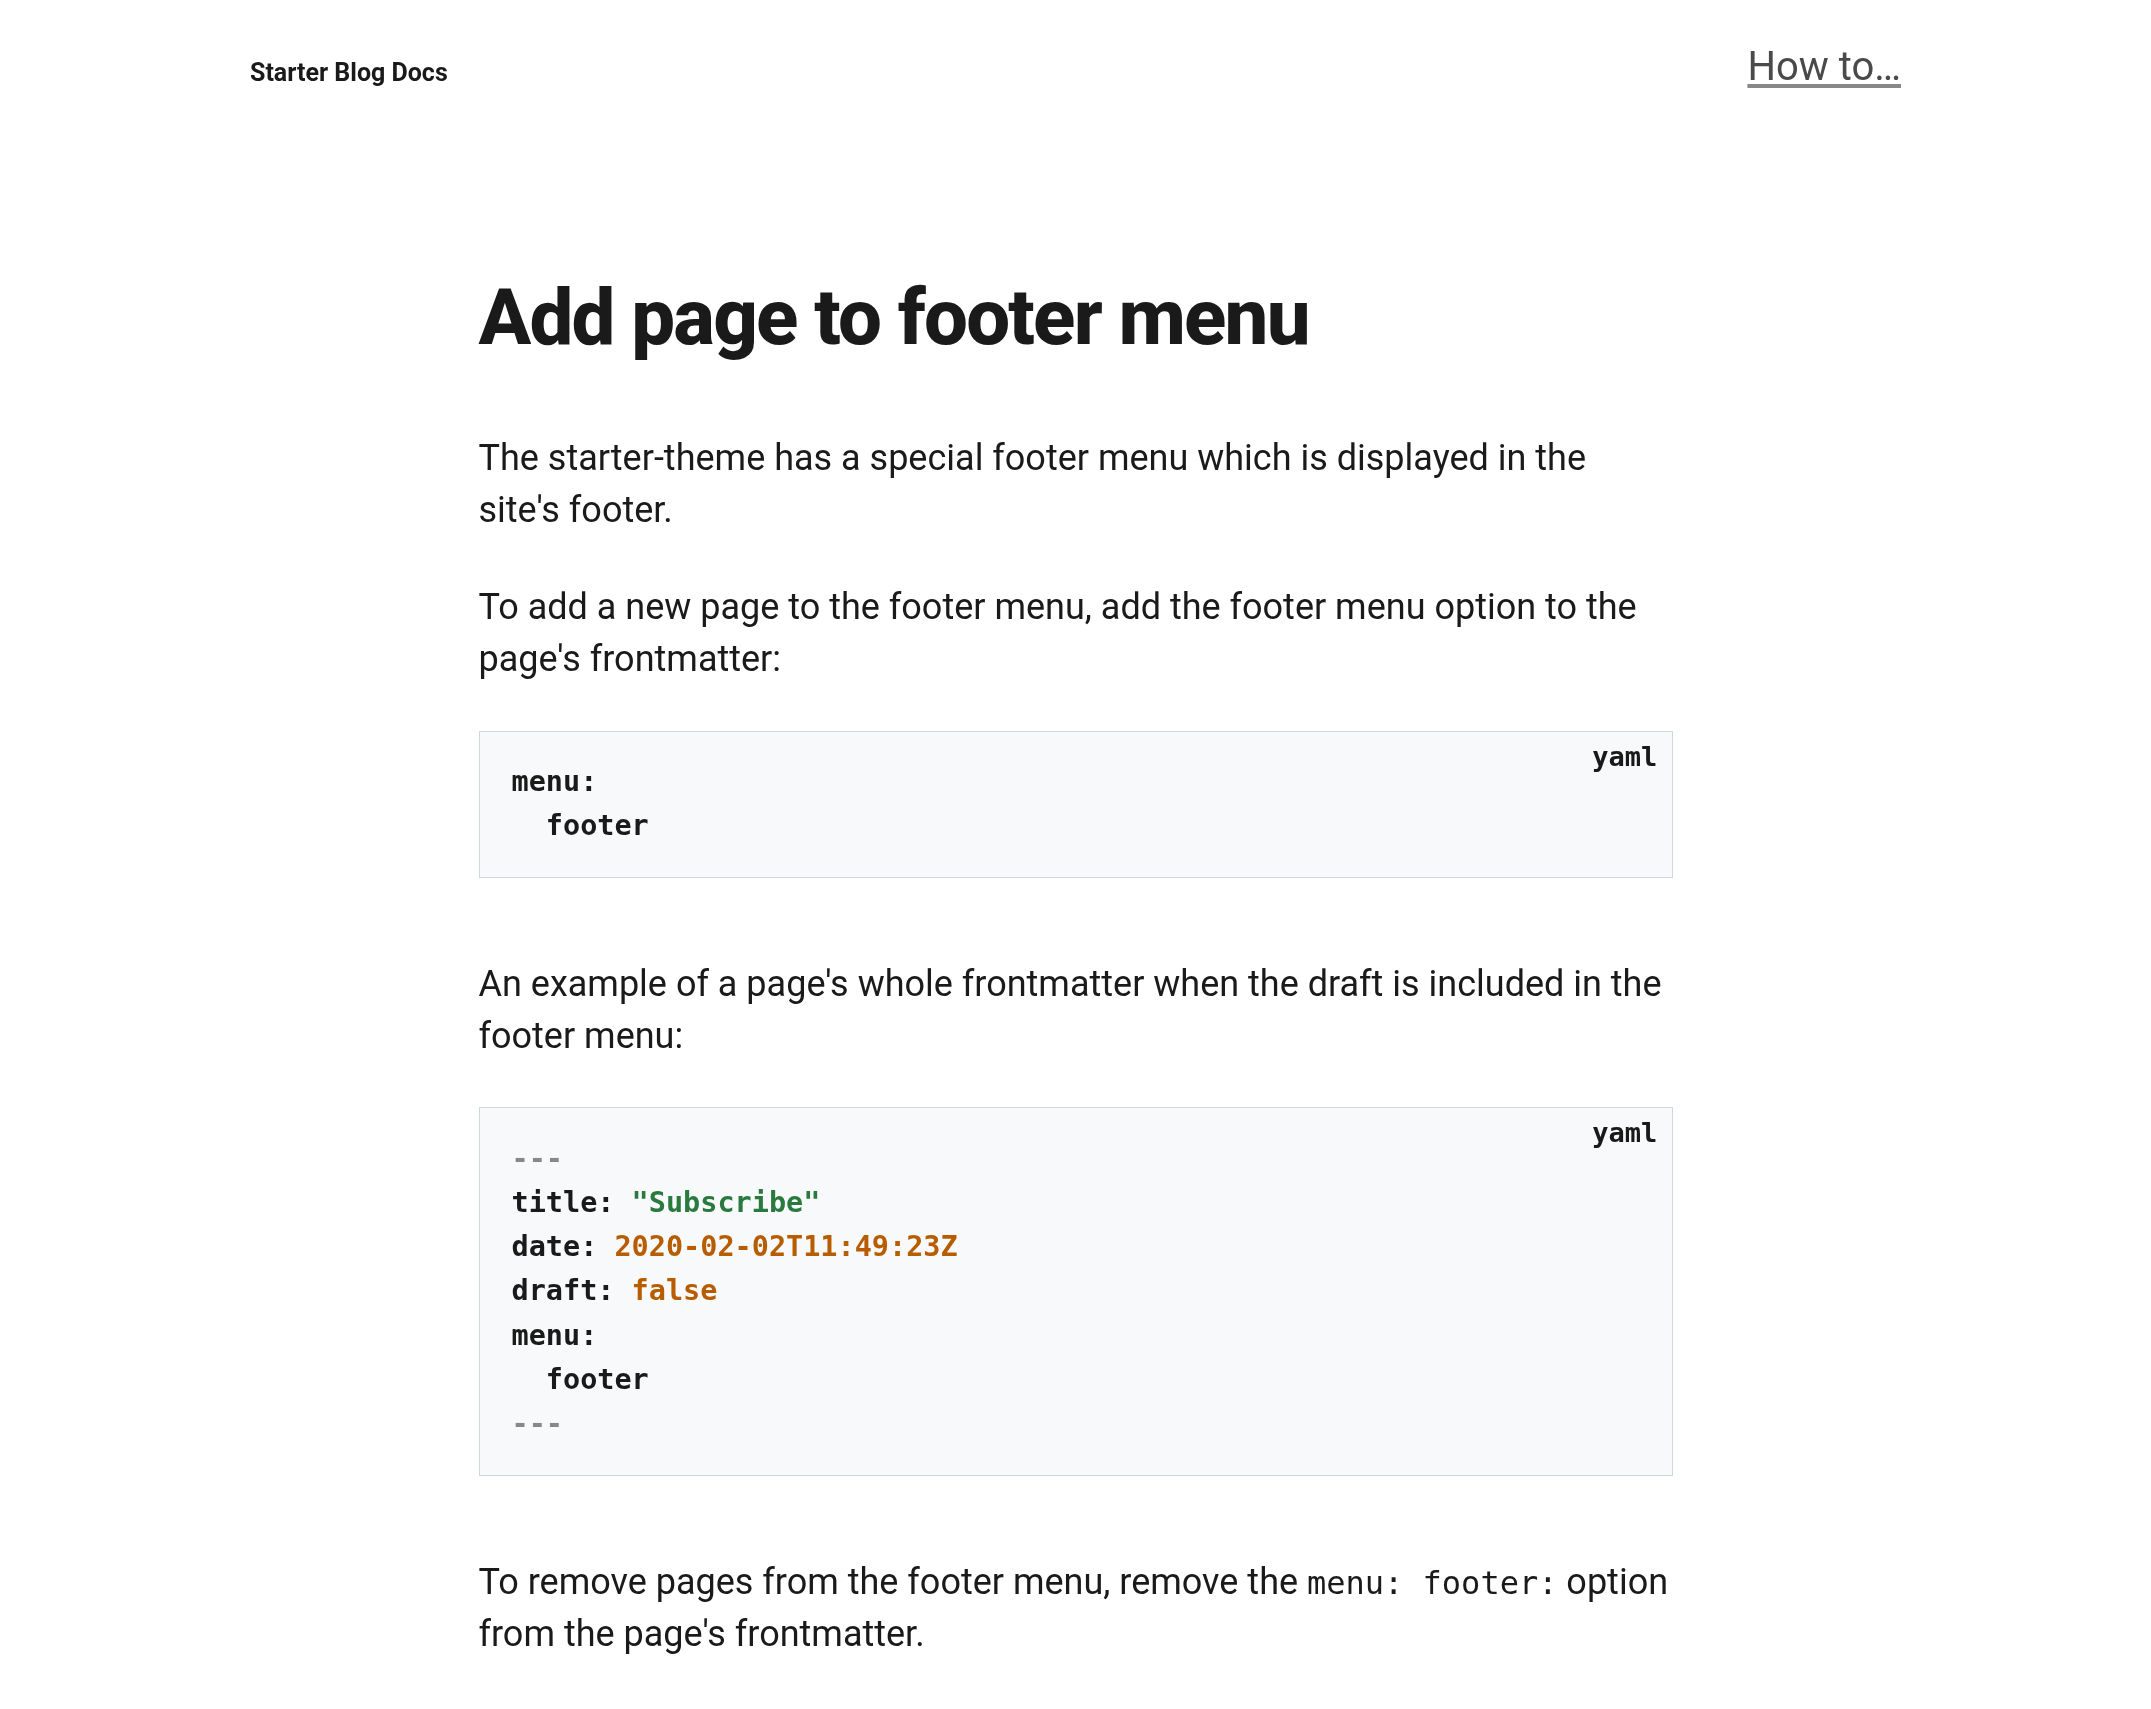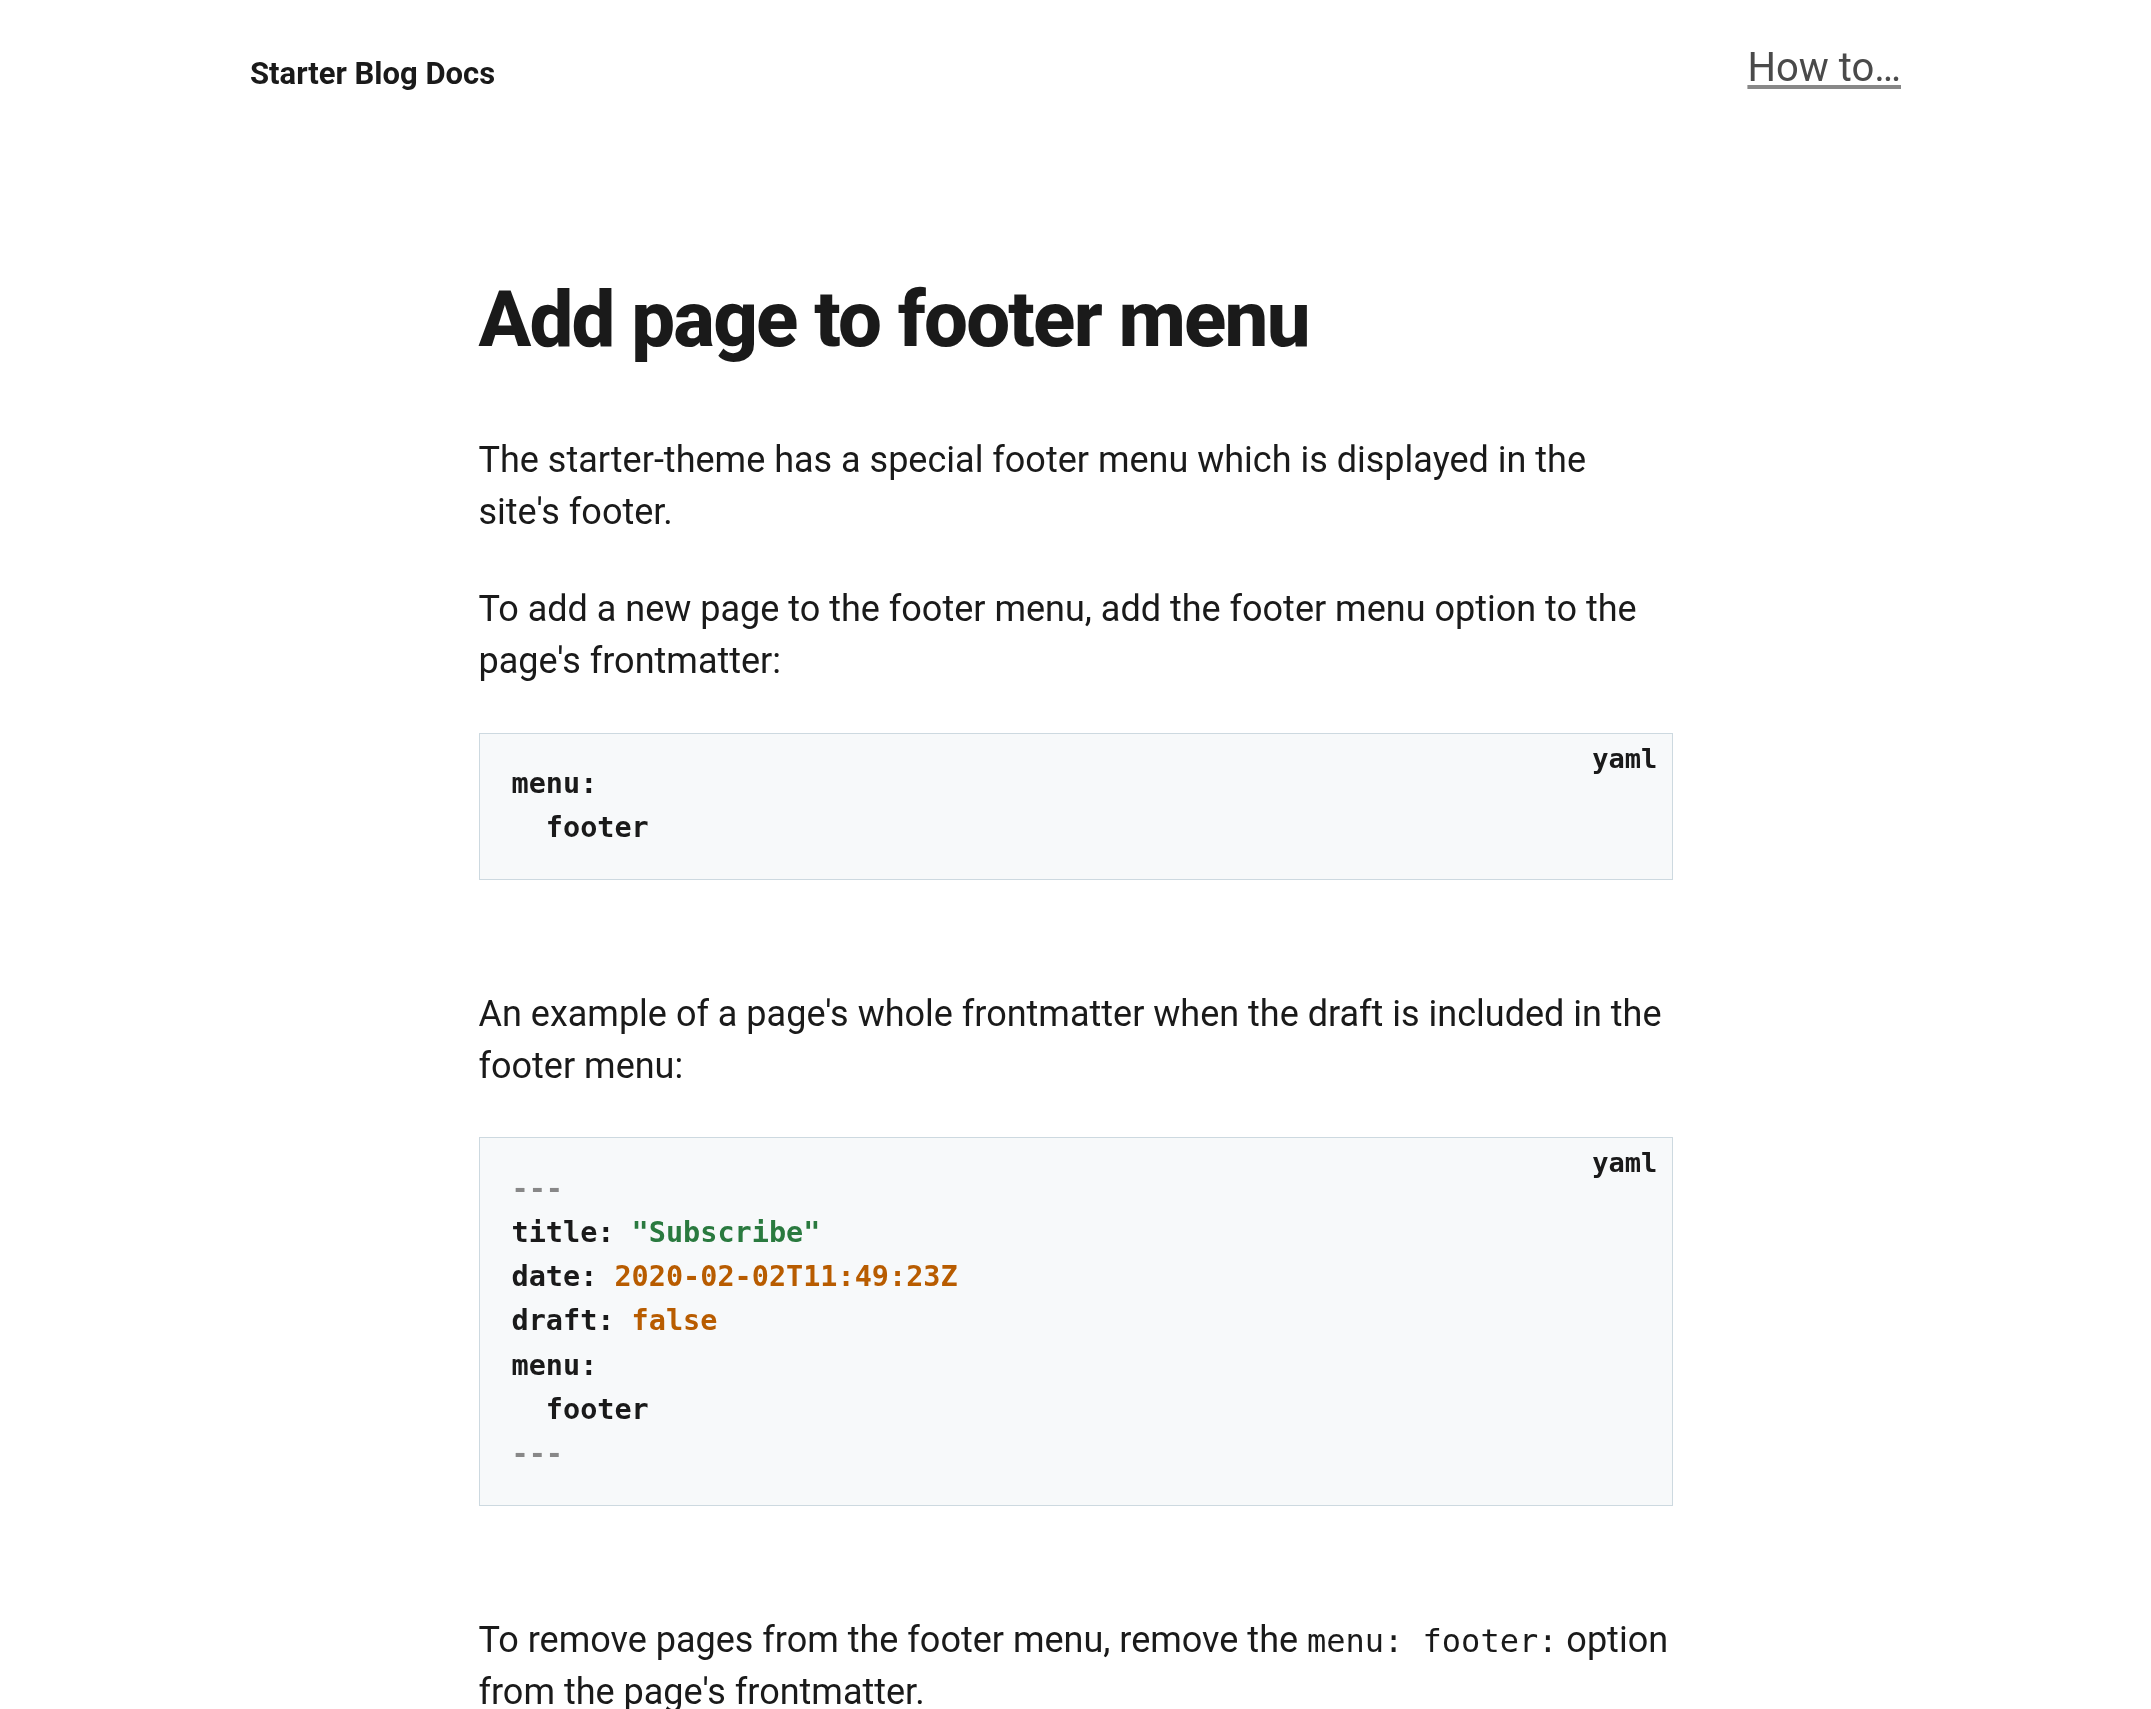--- a/index.html
+++ b/index.html
@@ -13,21 +13,21 @@
       color: #1a1a1a;
       font-size: 14.3px;
     }
     .header {
       display: flex;
       justify-content: space-between;
       align-items: center;
       padding: 43px 250px 0 250px;
     }
     .site-title {
-      font-size: 31px;
+      font-size: 25px;
       font-weight: 700;
       color: #1a1a1a;
       margin-top: 12px;
     }
     .nav-link {
       font-size: 40px;
       color: #4a4a4a;
       text-decoration: underline;
       text-decoration-color: #888;
       text-underline-offset: 3.6px;
@@ -55,21 +55,21 @@
       color: #555;
       text-decoration: underline;
       text-decoration-color: #888;
       text-underline-offset: 3.6px;
     }
     .code-block {
       position: relative;
       background: #f7f9fa;
       border: 1.8px solid #cdd9e0;
       padding: 28.5px 32px;
-      margin-bottom: 108px;
+      margin-bottom: 80px;
       margin-top: 9px;
     }
     .code-lang {
       position: absolute;
       top: 9px;
       right: 14.3px;
       font-family: "SF Mono", Monaco, Menlo, Consolas, monospace;
       font-size: 27px;
       font-weight: 700;
       color: #1a1a1a;

